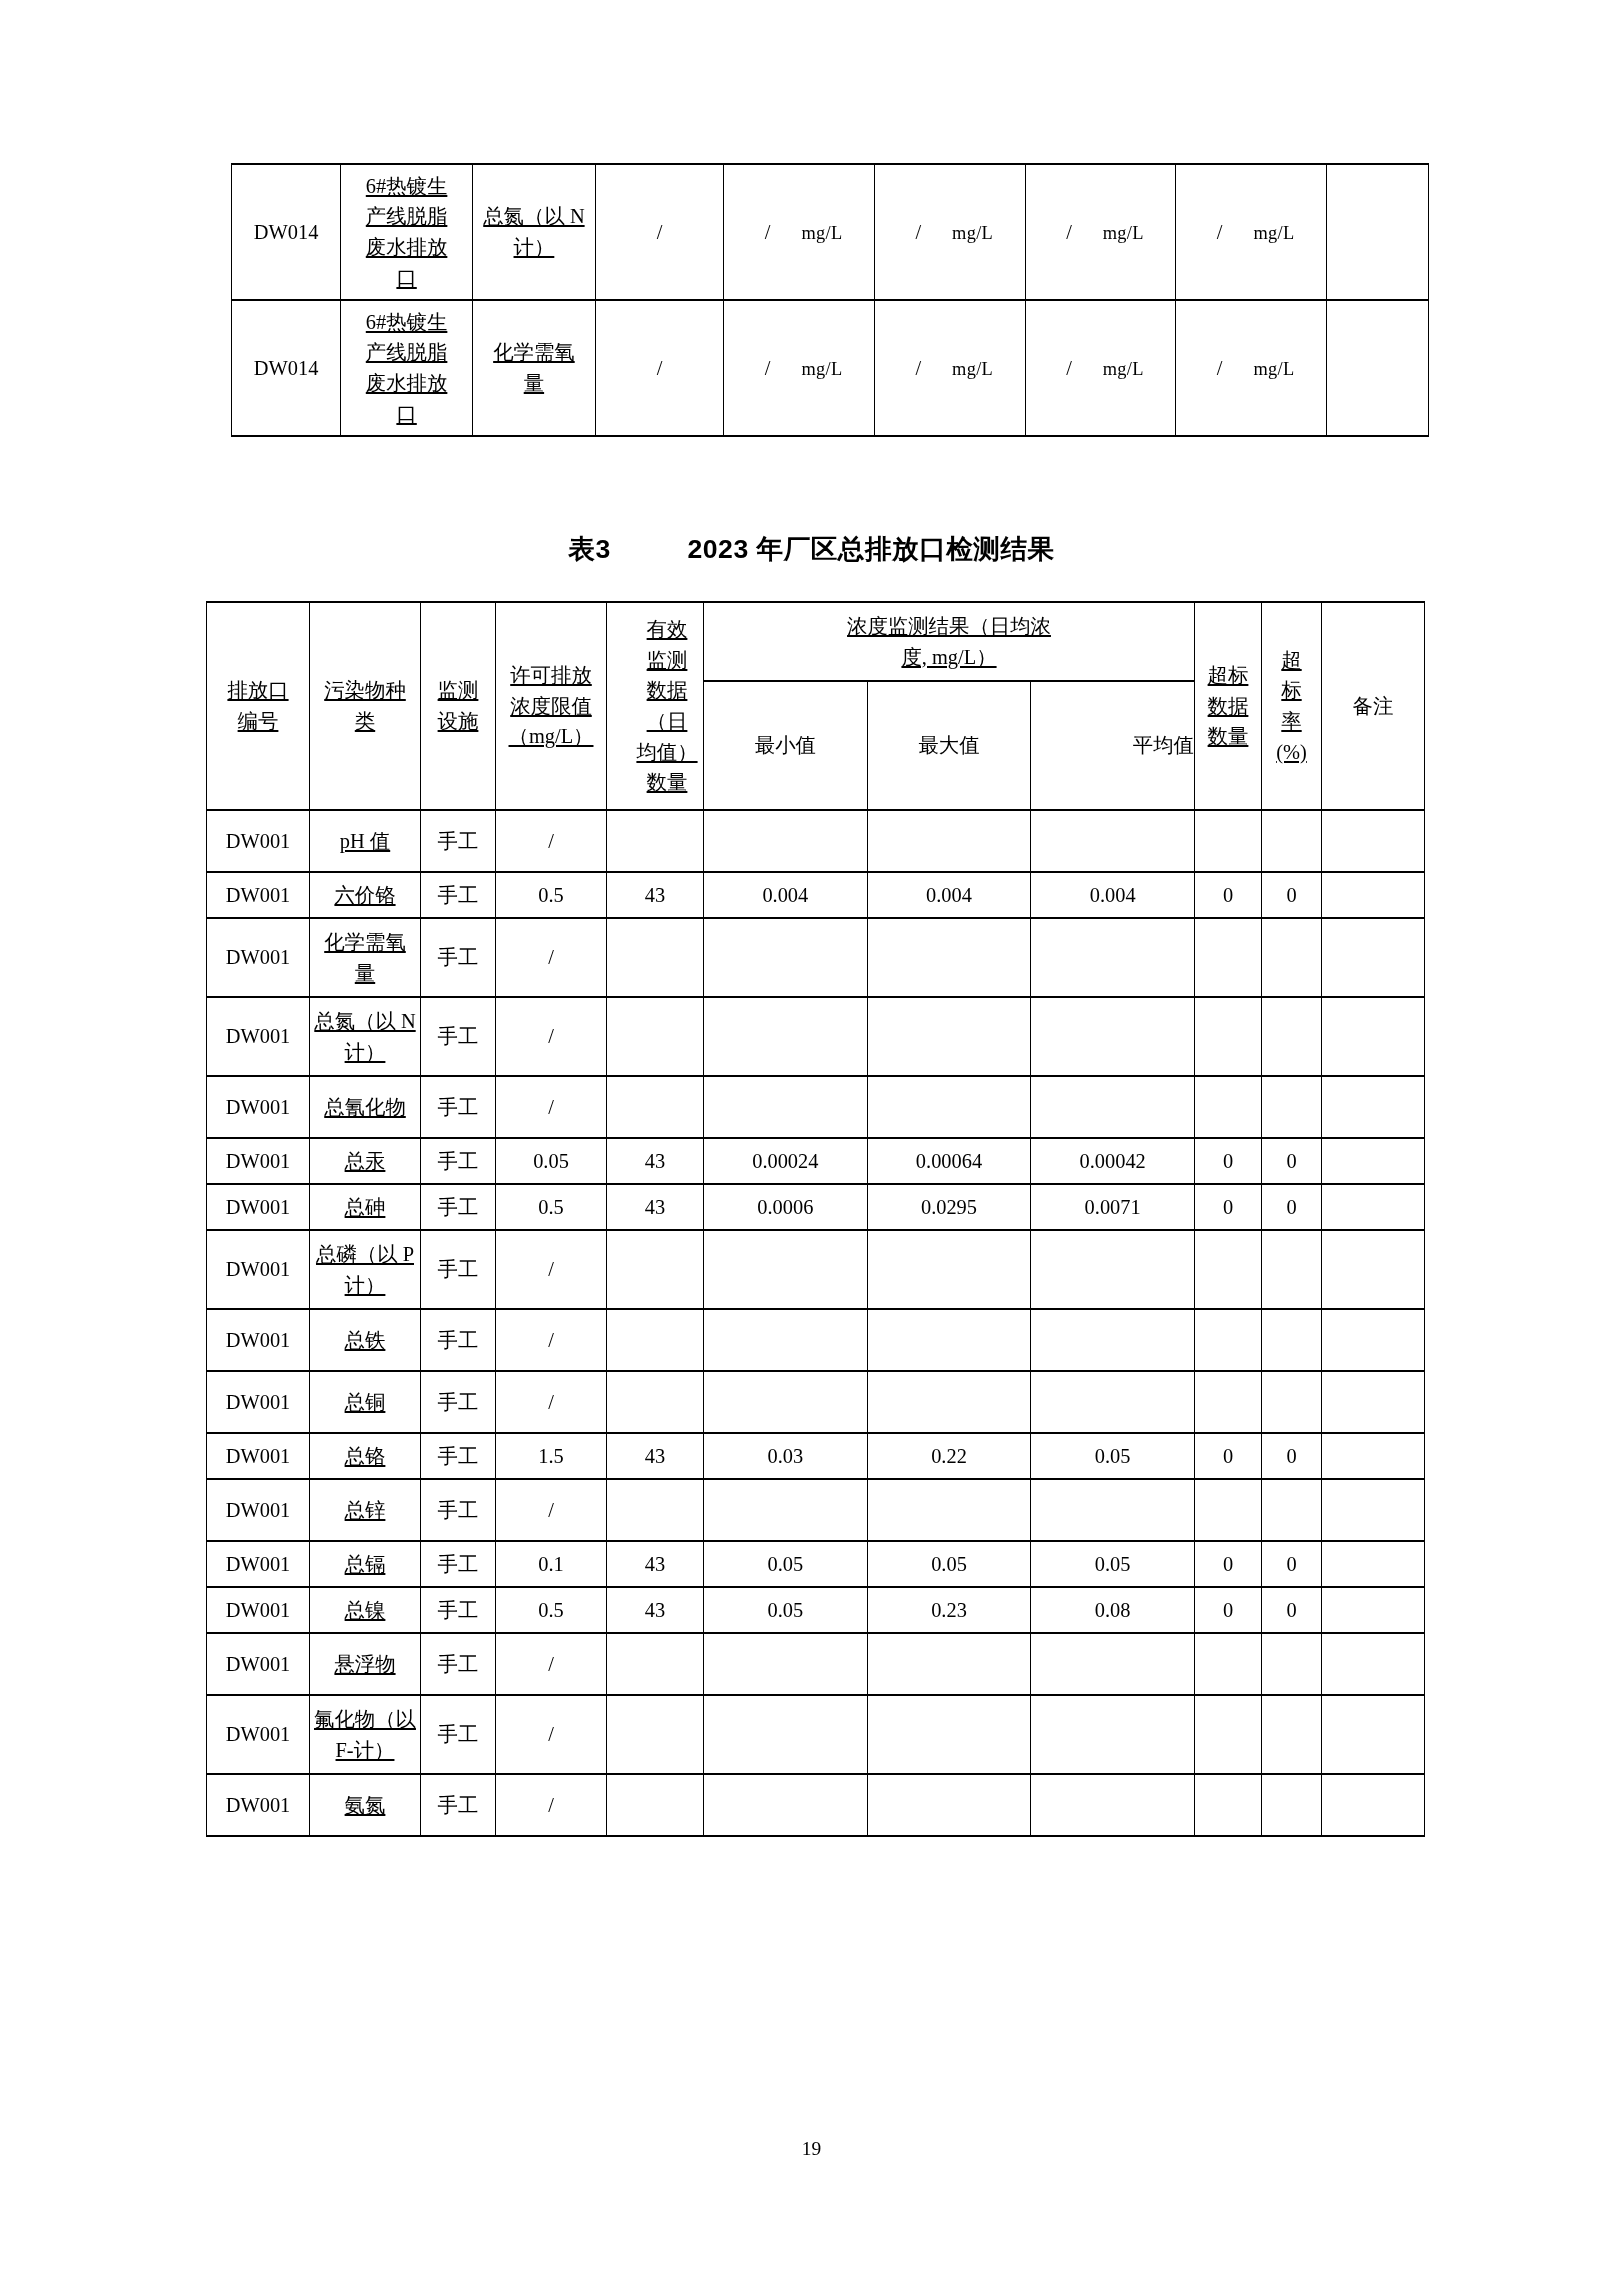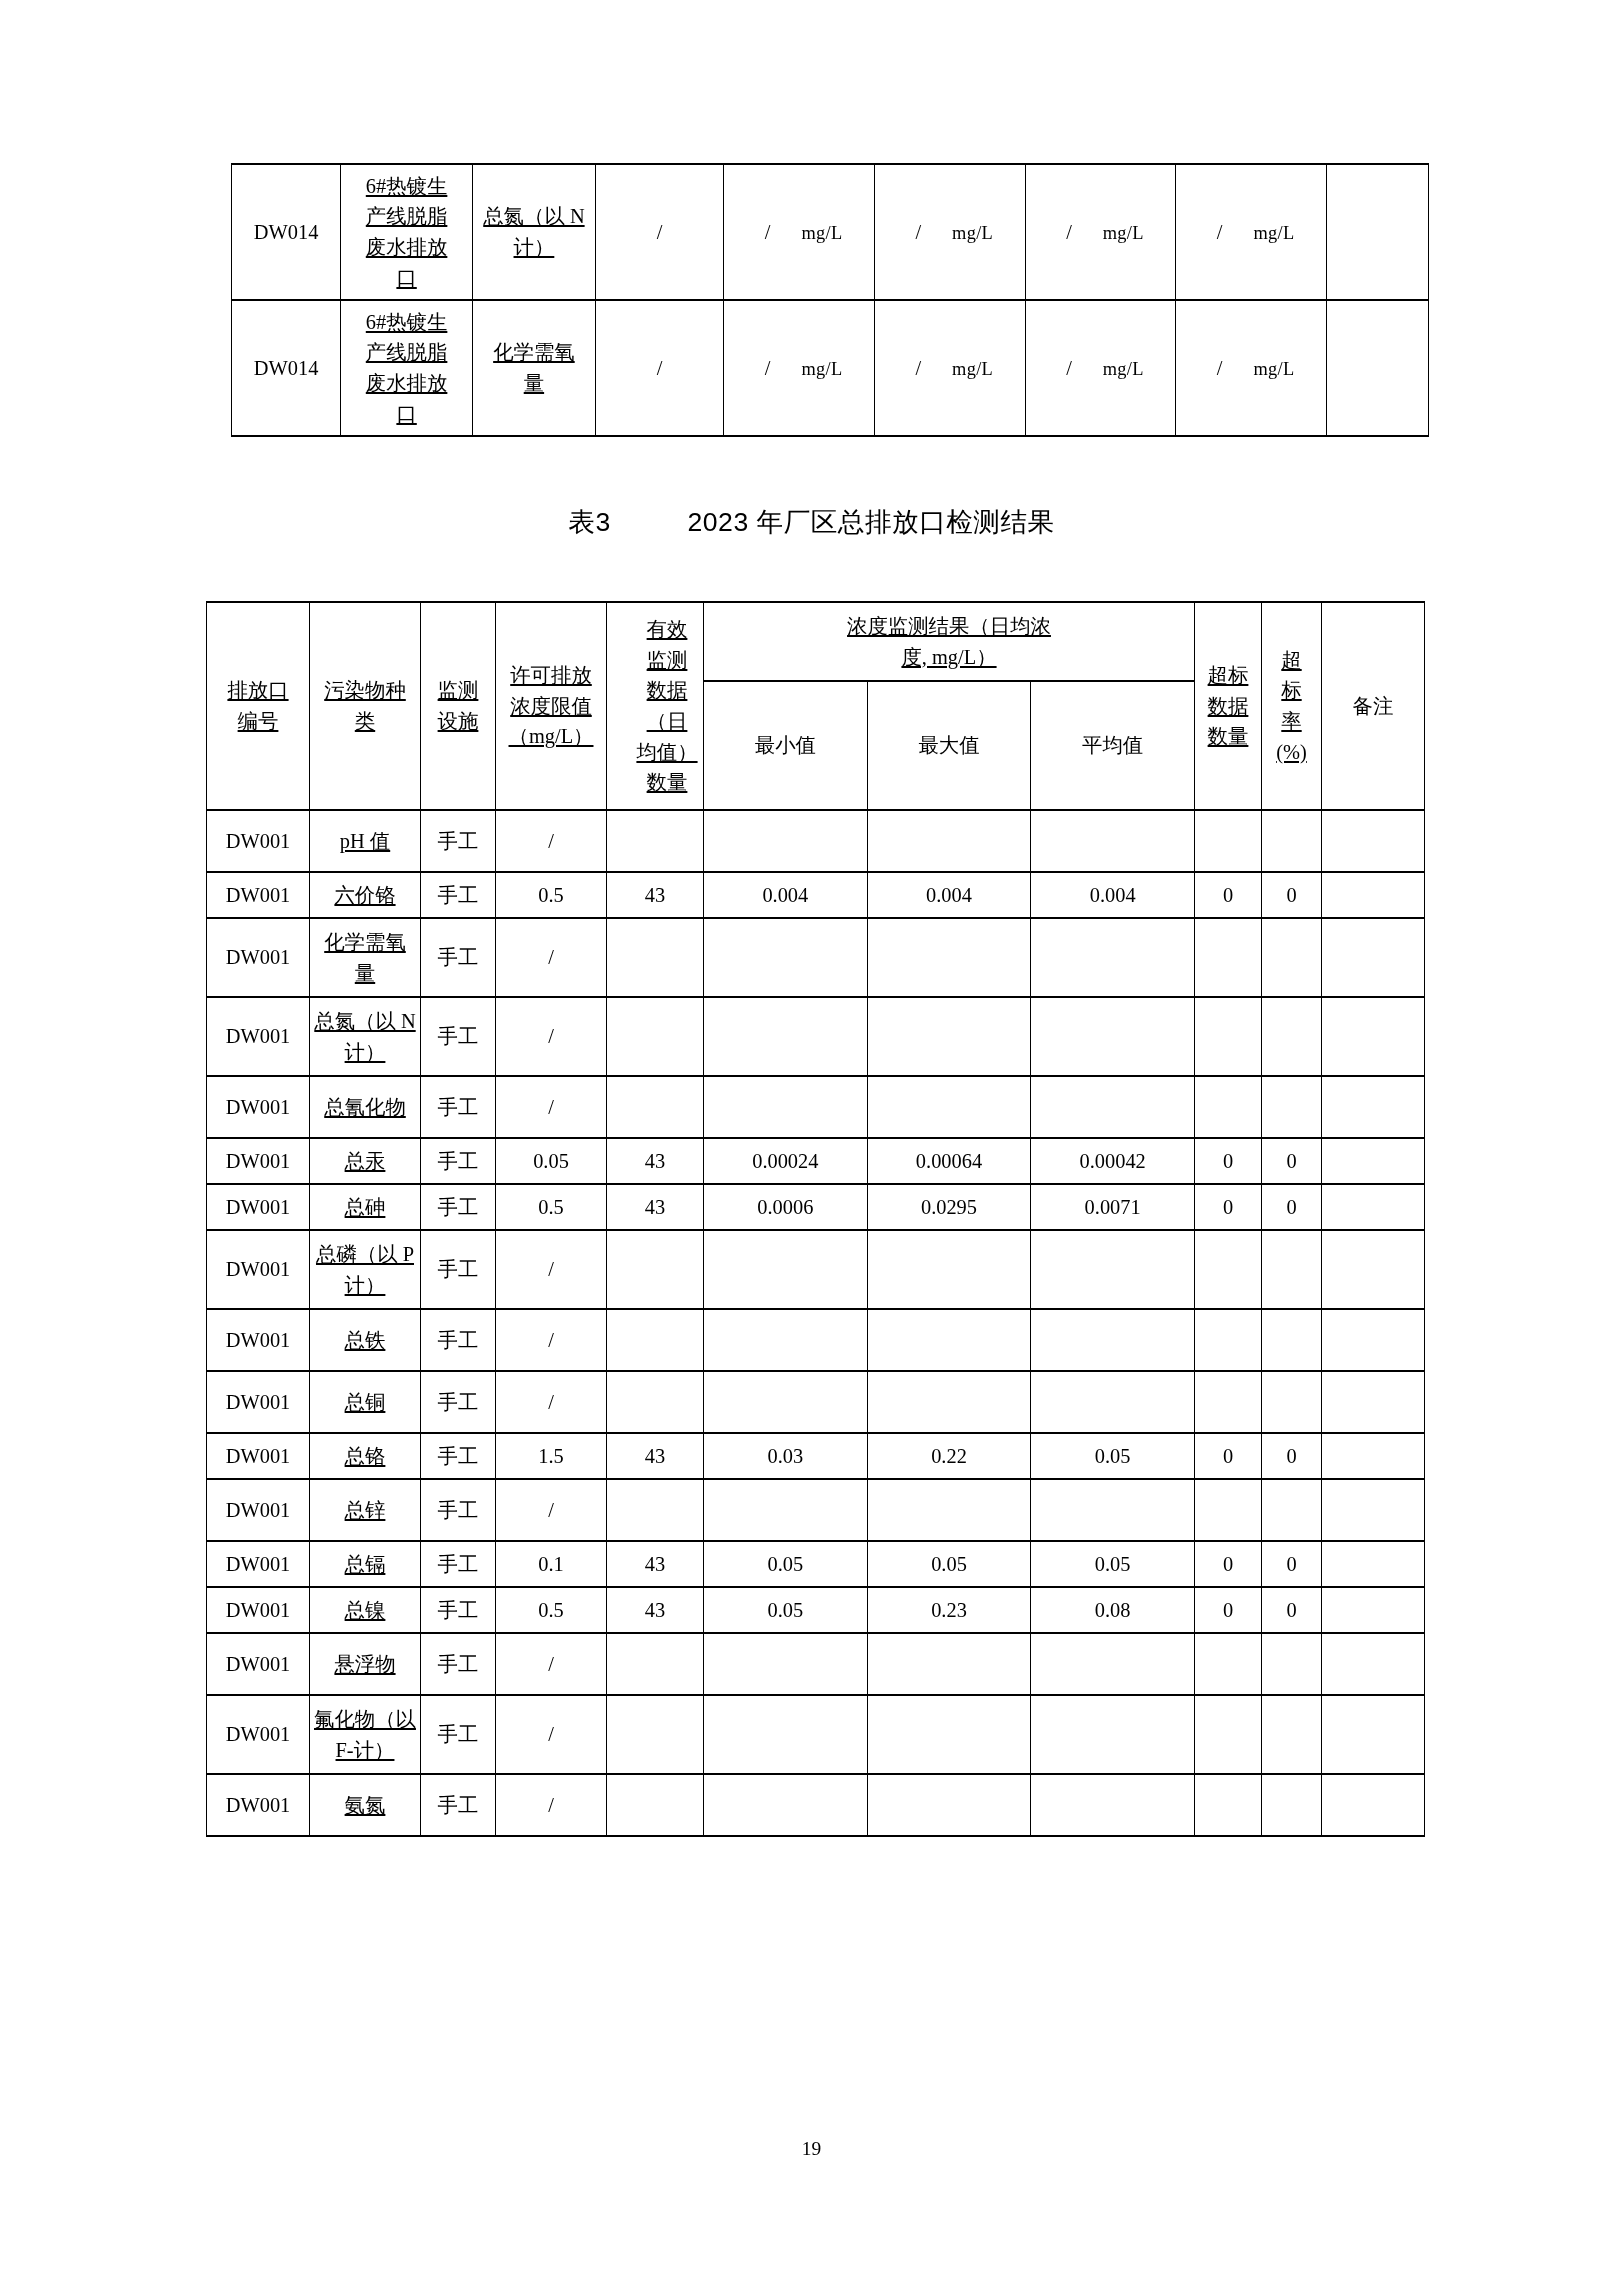--- a/index.html
+++ b/index.html
@@ -63,25 +63,25 @@
   #table-two td.lim     { width: 120px; }
   #table-two td.unitcell{ width: 141px; }
   #table-two td.tail    { width: 95px; }
   #table-two td.unitcell .slashnum { display:inline-block; min-width: 23.5px; }
   #table-two td.unitcell .unit { font-size: 18.4px; letter-spacing: 0.3px; margin-left: 22px; }
 
   
   #table-three-title {
     position: absolute;
     left: 0;
-    top: 504px;
+    top: 531px;
     width: 1623px;
     text-align: center;
     font-family: "Liberation Sans", "DejaVu Sans", sans-serif;
-    font-weight: normal;
+    font-weight: bold;
     font-size: 26.6px;
     letter-spacing: 0.5px;
   }
   #table-three-title .gap { display: inline-block; width: 61px; }
 
   
   #table-three-wrap {
     position: absolute;
     left: 206px;
     top: 601px;
@@ -90,21 +90,21 @@
   #table-three { width: 1219px; }
   #table-three th, #table-three td { font-size: 20.4px; }
 
   #table-three th.h-outlet    { width: 102px; }
   #table-three th.h-pollutant { width: 110px; text-align: center; }
   #table-three th.h-facility  { width: 74px; }
   #table-three th.h-limit     { width: 110px; }
   #table-three th.h-count     { width: 72px; padding-left: 24px; }
   #table-three th.h-min       { width: 92px; }
   #table-three th.h-max       { width: 92px; }
-  #table-three th.h-avg       { width: 97px; }
+  #table-three th.h-avg       { width: 97px; text-align: right; }
   #table-three th.h-excount   { width: 66px; }
   #table-three th.h-exrate    { width: 59px; }
   #table-three th.h-remark    { width: 102px; }
 
   #table-three thead th { height: 204px; line-height: 1.5; }
   #table-three thead th.group-head { height: 77px; }
   #table-three thead tr.sub th { height: 127px; }
 
   #table-three tbody td { height: 44px; }
   #table-three tbody tr.tall td { height: 77px; }

